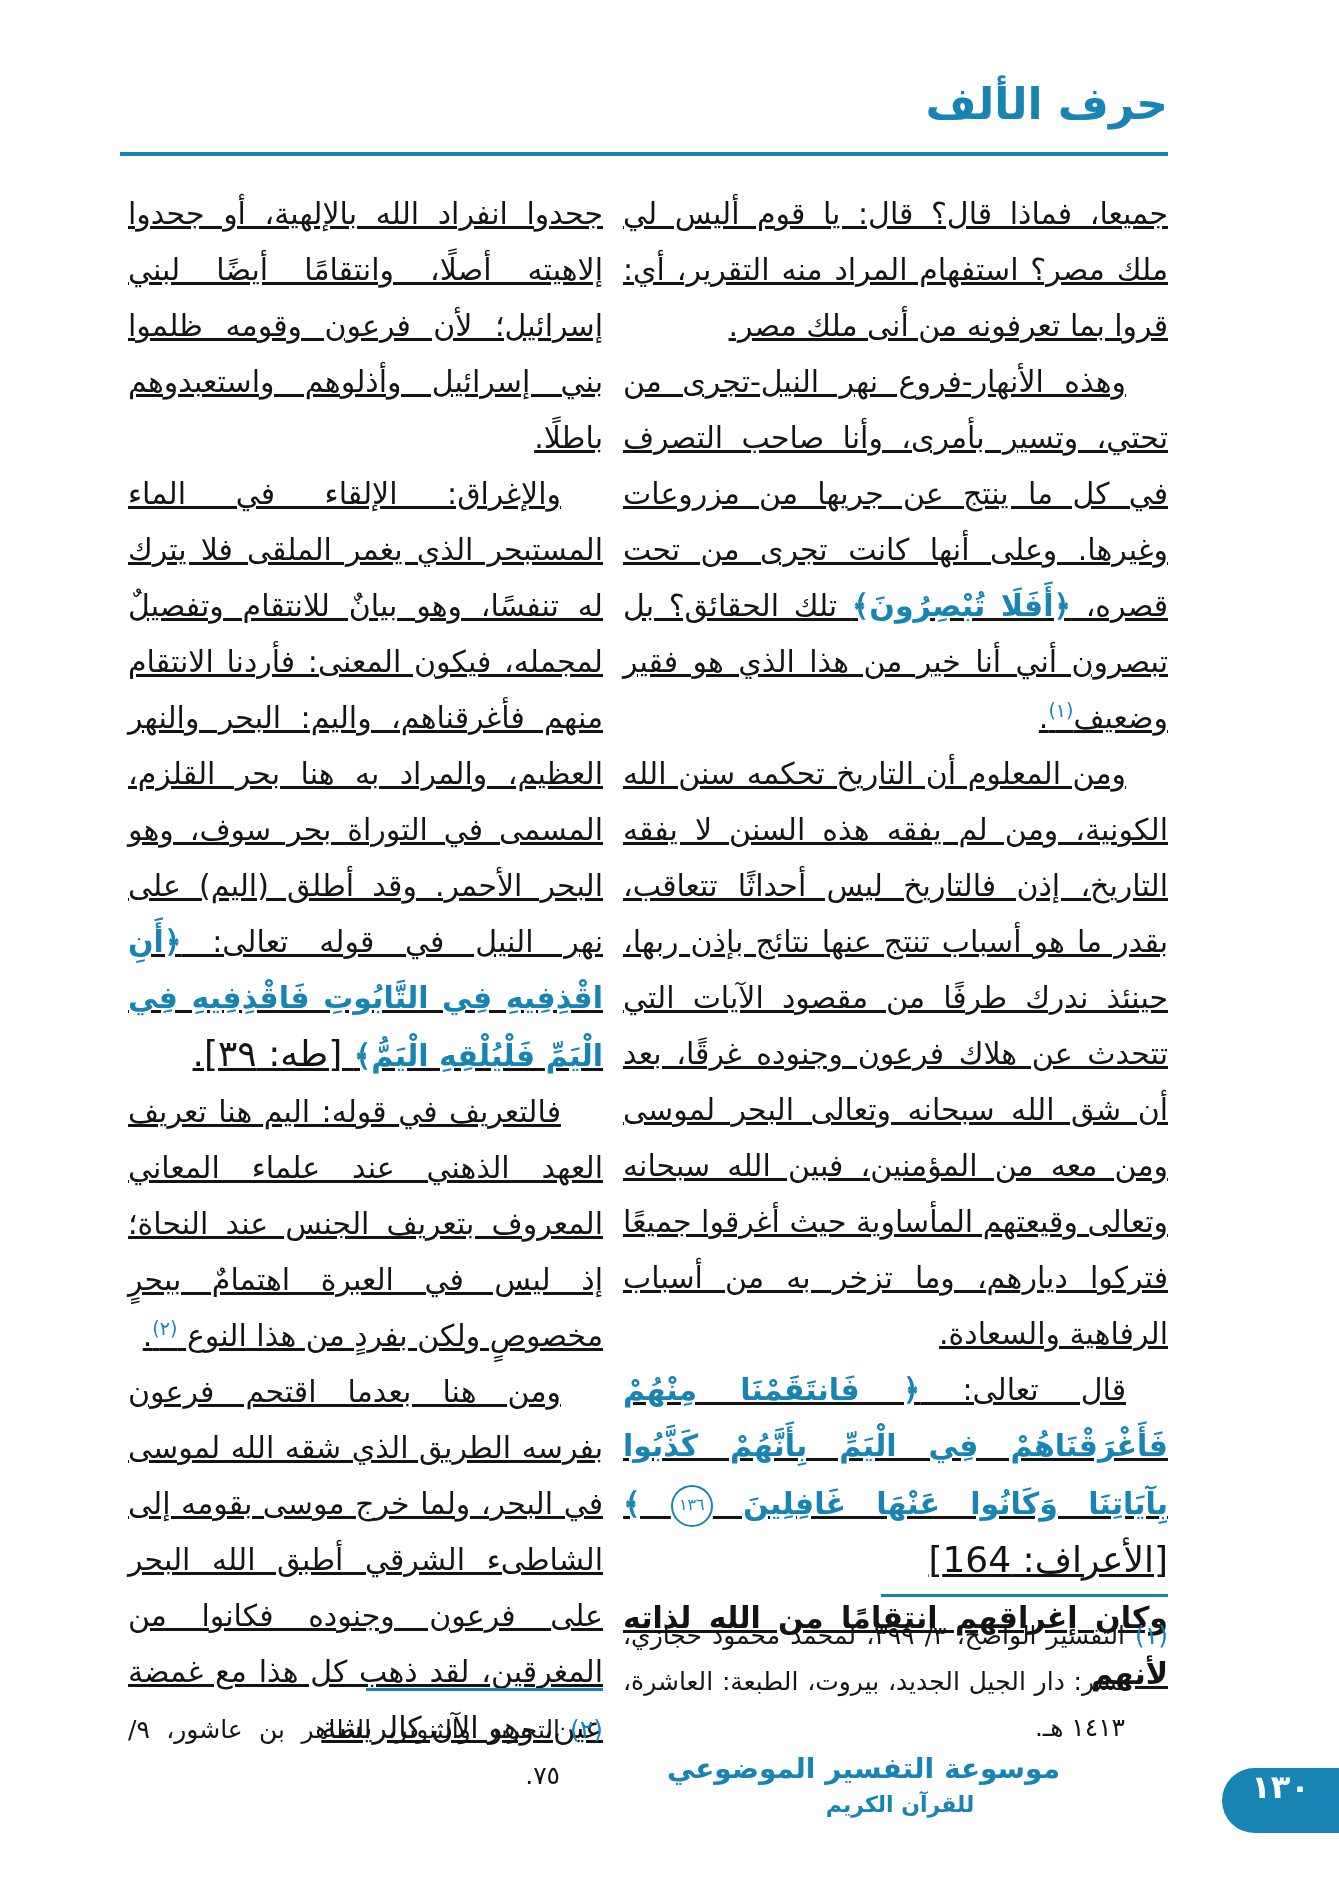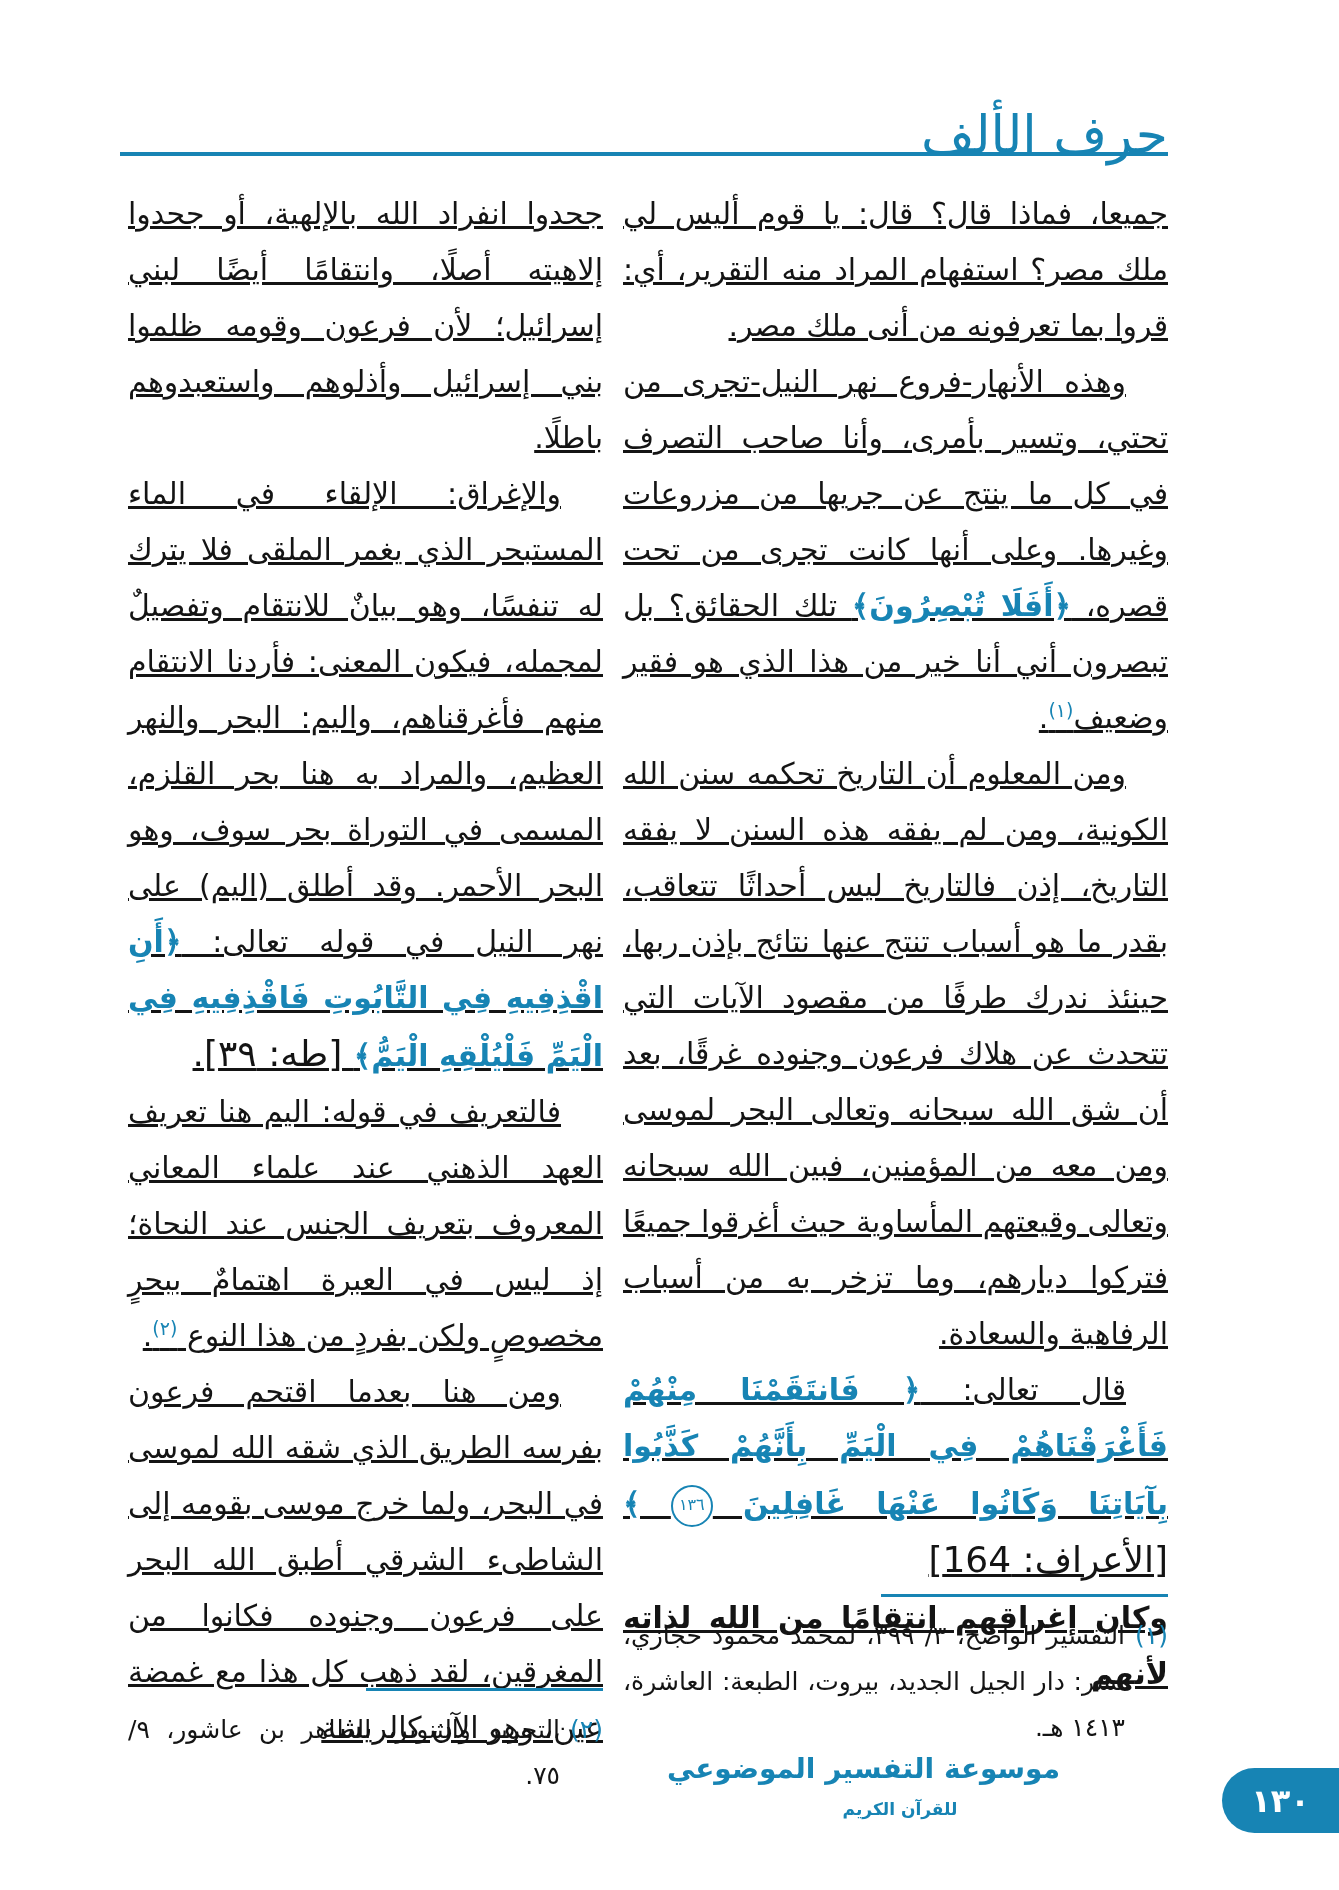--- a/index.html
+++ b/index.html
@@ -9,23 +9,22 @@
     width:1339px; height:1890px;
     background:#ffffff;
     overflow:hidden;
     direction:rtl;
     font-family:"DejaVu Sans", sans-serif;
     color:var(--ink);
   }
   .header-title{
     position:absolute; top:78px; right:171px;
     color:var(--accent);
-    font-size:52px; font-weight:normal;
+    font-size:44px; font-weight:bold;
     letter-spacing:-1px;
-    margin-top:27px;
   }
   .header-rule{
     position:absolute; top:152px; right:171px;
     width:1048px; height:4px;
     background:var(--accent);
   }
   .content{
     position:absolute; top:186px; right:171px;
     width:1040px;
     display:flex; gap:20px;
@@ -75,27 +74,27 @@
     font-size:25px; line-height:46px;
     text-align:justify;
   }
   .fn-marker{ color:var(--accent); flex:0 0 auto; }
   .fn-text{ color:var(--ink); }
   .logo{
     position:absolute; top:1752px; left:740px; width:320px;
     text-align:center; color:var(--accent);
   }
   .logo-line1{ font-size:28px; font-weight:bold; white-space:nowrap; }
-  .logo-line2{ font-size:17px; font-weight:bold; margin-top:14px; white-space:nowrap; }
+  .logo-line2{ font-size:22px; font-weight:bold; margin-top:7px; white-space:nowrap; }
   .page-badge{
     position:absolute; top:1768px; right:0;
     width:117px; height:65px;
     background:var(--accent);
     border-radius:40px 0 0 40px;
-    display:flex; align-items:center; justify-content:center;
+    display:flex; align-items:flex-start; justify-content:center;
     color:#ffffff; font-size:32px; font-weight:bold;
   }
 </style>
 </head>
 <body>
 
 <div class="page">
 
   <div class="header-title">حرف الألف</div>
   <div class="header-rule"></div>

